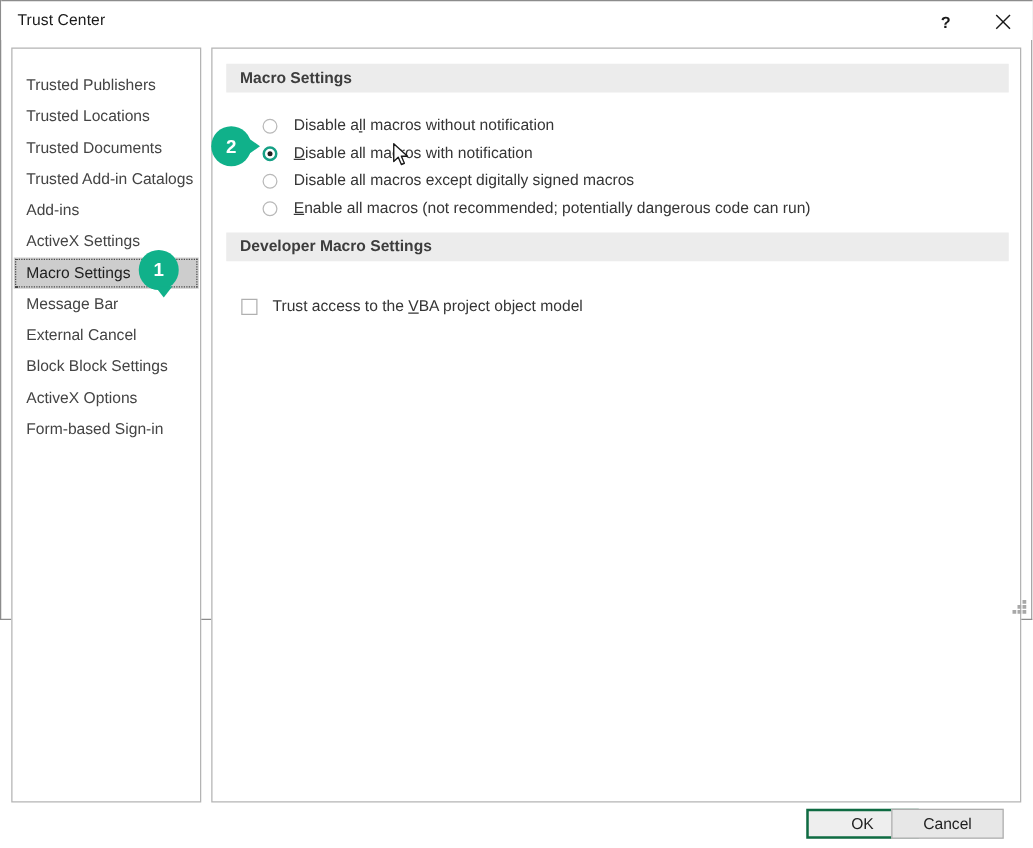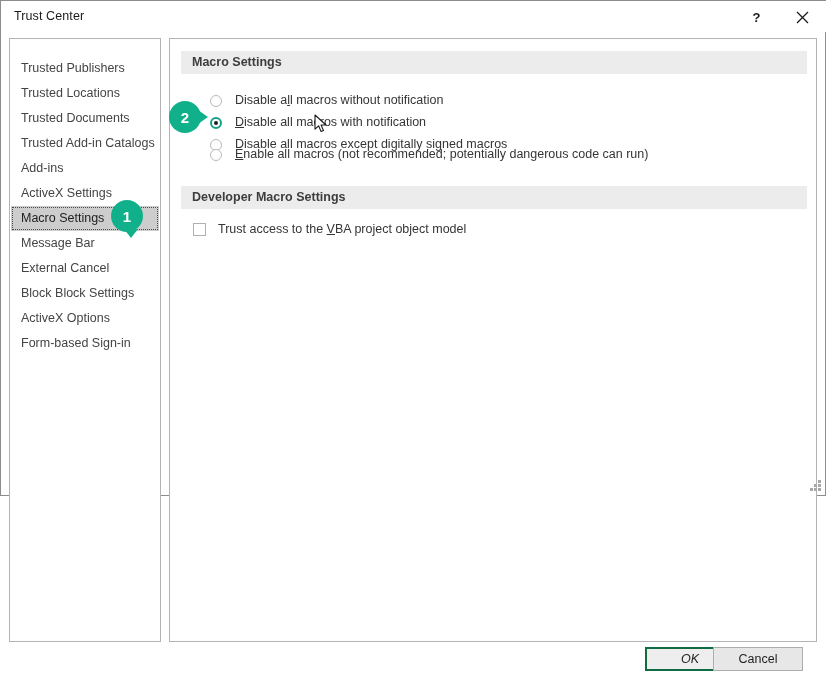--- a/index.html
+++ b/index.html
@@ -120,21 +120,21 @@
   .option-label {
     margin-left: 13px;
     font-size: 12.5px;
     color: #353535;
     white-space: nowrap;
   }
   .ul { text-decoration: underline; text-underline-offset: 1px; }
 
   
   #developer-option-row {
-    position: absolute; left: 23px; top: 180px;
+    position: absolute; left: 23px; top: 196px;
     height: 20px; display: flex; align-items: center;
     cursor: default;
     justify-content: space-between;
   }
   .checkbox {
     width: 13px; height: 13px;
     border: 1px solid #b0b0b0;
     background: #ffffff;
     flex: none;
   }
@@ -149,21 +149,20 @@
     background: #e7e7e7;
     border: 1px solid #adadad;
     display: flex; align-items: center; justify-content: center;
     cursor: default; padding: 0;
     font-family: "Liberation Sans", sans-serif;
   }
   #ok-button {
     right: 90px;
     border: 2px solid #0e6b42;
     background: #eeeeee;
-    font-style: italic;
   }
   #cancel-button { right: -10px; right: auto; left: 712px; }
 
   
   .callout {
     position: absolute;
     width: 32px; height: 32px;
     border-radius: 50%;
     background: #10b18a;
     color: #ffffff;
@@ -252,21 +251,21 @@
           <span class="option-label">Disable a<span class="ul">l</span>l macros without notification</span>
         </div>
         <div class="option-row" style="top: 70px;">
           <span class="radio checked"></span>
           <span class="option-label"><span class="ul">D</span>isable all macros with notification</span>
         </div>
         <div class="option-row" style="top: 92px;">
           <span class="radio"></span>
           <span class="option-label">Disable all macros except di<span class="ul">g</span>itally signed macros</span>
         </div>
-        <div class="option-row" style="top: 102px;">
+        <div class="option-row" style="top: 114px;">
           <span class="radio"></span>
           <span class="option-label"><span class="ul">E</span>nable all macros (not recommended; potentially dangerous code can run)</span>
         </div>
       </div>
 
     <div class="section-header" id="developer-section-header">Developer Macro Settings</div>
 
     <div id="developer-option-row">
       <span class="checkbox"></span>
       <span class="option-label" id="developer-option-label">Trust access to the <span class="ul">V</span>BA project object model</span>

